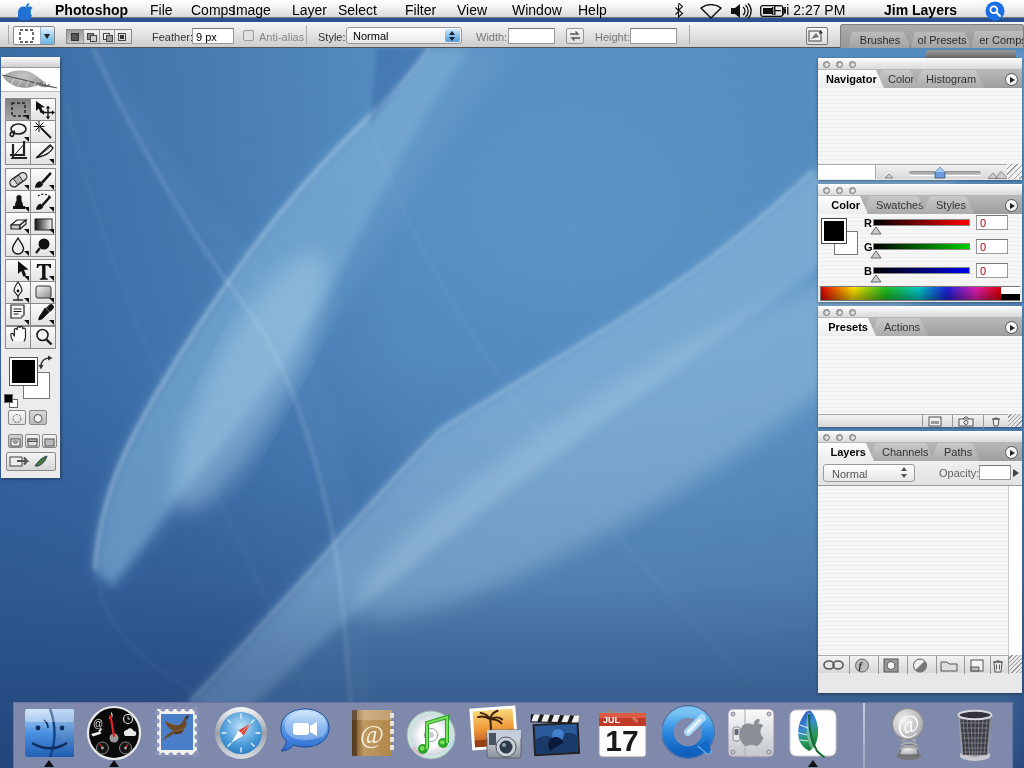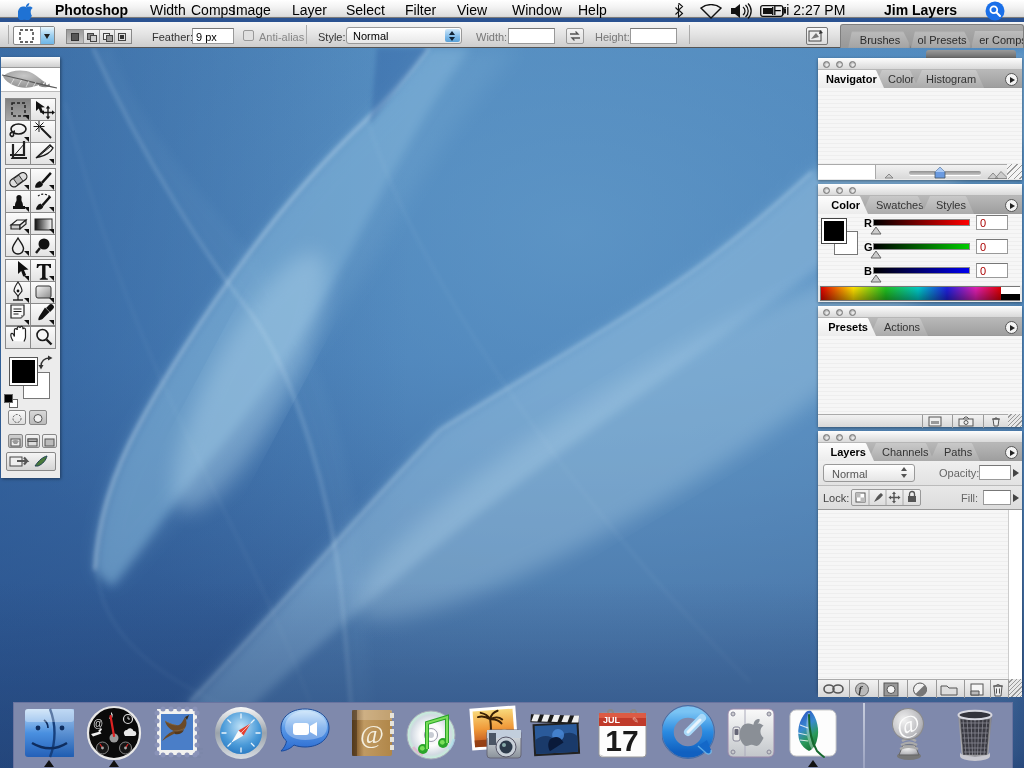--- a/index.html
+++ b/index.html
@@ -99,25 +99,25 @@
     <path d="M65,80 C100,220 150,340 200,440 C240,520 280,600 310,680" stroke="#c8e0f0" stroke-width="1.1" fill="none" opacity="0.15" filter="url(#b2)"></path>
 
     <rect x="0" y="560" width="1024" height="186" fill="url(#botdark)"></rect>
   </svg>
 
   <div id="menubar">
     <svg class="abs" style="left:18px;top:3px" width="15" height="17" viewBox="0 0 15 17">
       <path fill="#1f72d4" d="M11.3,0c0.1,1-0.3,2-0.9,2.7C9.8,3.5,8.8,4.1,7.9,4C7.7,3,8.2,2,8.8,1.4C9.4,0.7,10.5,0.1,11.3,0z M13.9,12.6c-0.4,1-0.6,1.4-1.2,2.3c-0.8,1.2-1.8,2.6-3.2,2.6c-1.2,0-1.5-0.8-3.1-0.8c-1.6,0-2,0.8-3.2,0.8c-1.3,0-2.3-1.3-3.1-2.5C-1.1,11.7-0.3,7.2,1.9,4.8c1.1-1.2,2.8-1.2,3.7-1.2c1.2 0 2,0.7,3,0.7c1,0,1.6-0.7,3-0.7c0.8,0,2.1,0.3,3.1,1.5C12,6.6,12.4,11,13.9,12.6z"></path>
     </svg>
     <span class="mi b" style="left:55px">Photoshop</span>
-    <span class="mi" style="left:150px">Width</span>
+    <span class="mi" style="left:150px">File</span>
     <span class="mi" style="left:191px">Comps</span>
     <span class="mi" style="left:232px">Image</span>
     <span class="mi" style="left:292px">Layer</span>
-    <span class="mi" style="left:346px">Select</span>
+    <span class="mi" style="left:338px">Select</span>
     <span class="mi" style="left:405px">Filter</span>
     <span class="mi" style="left:457px">View</span>
     <span class="mi" style="left:512px">Window</span>
     <span class="mi" style="left:578px">Help</span>
     <span class="mi" style="left:773px">Fri 2:27 PM</span>
     <span class="mi b" style="left:884px">Jim Layers</span>
 
     <svg class="abs" style="left:674px;top:3px" width="10" height="16" viewBox="0 0 10 16">
       <path d="M4.5 0 L8.5 3.5 L4.7 7 L8.5 10.5 L4.5 14 L4.5 8.5 L1.5 11.5 M4.5 14 L4.5 1.5 M4.5 7.5 L1.5 4.5" stroke="#111" stroke-width="1.1" fill="none"></path>
     </svg>
@@ -540,38 +540,20 @@
     </div>
     <div style="height:24px;position:relative;background:linear-gradient(#efefef,#e2e2e2)">
       <div class="abs" style="left:5px;top:3px;width:92px;height:18px;background:linear-gradient(#fff,#e5e5e5);border:1px solid #999;border-radius:3px;font-size:11px;color:#555;padding:3px 0 0 8px">Normal
         <div class="abs" style="right:3px;top:2px;width:13px;height:13px">
           <div class="abs" style="left:3px;top:0;border-bottom:4px solid #555;border-left:3.5px solid transparent;border-right:3.5px solid transparent"></div>
           <div class="abs" style="left:3px;top:7px;border-top:4px solid #555;border-left:3.5px solid transparent;border-right:3.5px solid transparent"></div>
         </div>
       </div>
       <div class="abs" style="left:121px;top:6px;font-size:11px;color:#666">Opacity:</div>
       <div class="field" style="left:161px;top:4px;width:32px;height:15px"></div>
-      <div class="abs" style="left:195px;top:8px;border-left:6px solid #444;border-top:4px solid transparent;border-bottom:4px solid transparent"></div>
-    </div>
-    <div style="height:24px;position:relative;background:linear-gradient(#e8e8e8,#dcdcdc);border-top:1px solid #bbb">
-      <div class="abs" style="left:5px;top:6px;font-size:11px;color:#444">Lock:</div>
-      <div class="abs" style="left:33px;top:3px;width:70px;height:17px;background:linear-gradient(#f2f2f2,#ddd);border:1px solid #999;border-radius:2px">
-        <svg width="68" height="15" viewBox="0 0 68 15">
-          <path d="M17 0 v15 M34 0 v15 M51 0 v15" stroke="#aaa"></path>
-          <rect x="4" y="3" width="9" height="9" fill="#fff" stroke="#555"></rect>
-            <path d="M4 3 h4.5 v4.5 h-4.5 z M8.5 7.5 h4.5 v4.5 h-4.5 z" fill="#bbb" stroke="none"></path>
-          <path d="M22 12 c2 -4 4 -7 7 -9 l2 2 c-2 3 -5 5 -9 7 z" fill="#555"></path>
-          <path d="M42 3 v9 M38 7.5 h9" stroke="#555" stroke-width="1.4"></path>
-            <path d="M42 1.5 l-2 2.5 h4 z M42 13.5 l-2 -2.5 h4 z M36.5 7.5 l2.5 -2 v4 z M48.5 7.5 l-2.5 -2 v4 z" fill="#555"></path>
-          <rect x="56" y="6" width="8" height="6" fill="#555"></rect>
-            <path d="M57.5 6 v-2 a2.5 2.5 0 0 1 5 0 v2" fill="none" stroke="#555" stroke-width="1.3"></path>
-        </svg>
-      </div>
-      <div class="abs" style="left:143px;top:6px;font-size:11px;color:#666">Fill:</div>
-      <div class="field" style="left:165px;top:4px;width:28px;height:15px"></div>
       <div class="abs" style="left:195px;top:8px;border-left:6px solid #444;border-top:4px solid transparent;border-bottom:4px solid transparent"></div>
     </div>
     <div class="pbody" style="height:170px;border-top:1px solid #999">
       <div class="abs" style="right:0;top:0;width:14px;height:170px;background:#fff;border-left:1px solid #ccc"></div>
     </div>
     <div class="pfoot" style="height:18px">
       <svg class="abs" style="left:4px;top:3px" width="24" height="12" viewBox="0 0 24 12">
         <ellipse cx="7" cy="6" rx="5" ry="4" fill="none" stroke="#555" stroke-width="1.6"></ellipse>
         <ellipse cx="16" cy="6" rx="5" ry="4" fill="none" stroke="#555" stroke-width="1.6"></ellipse>
       </svg>

